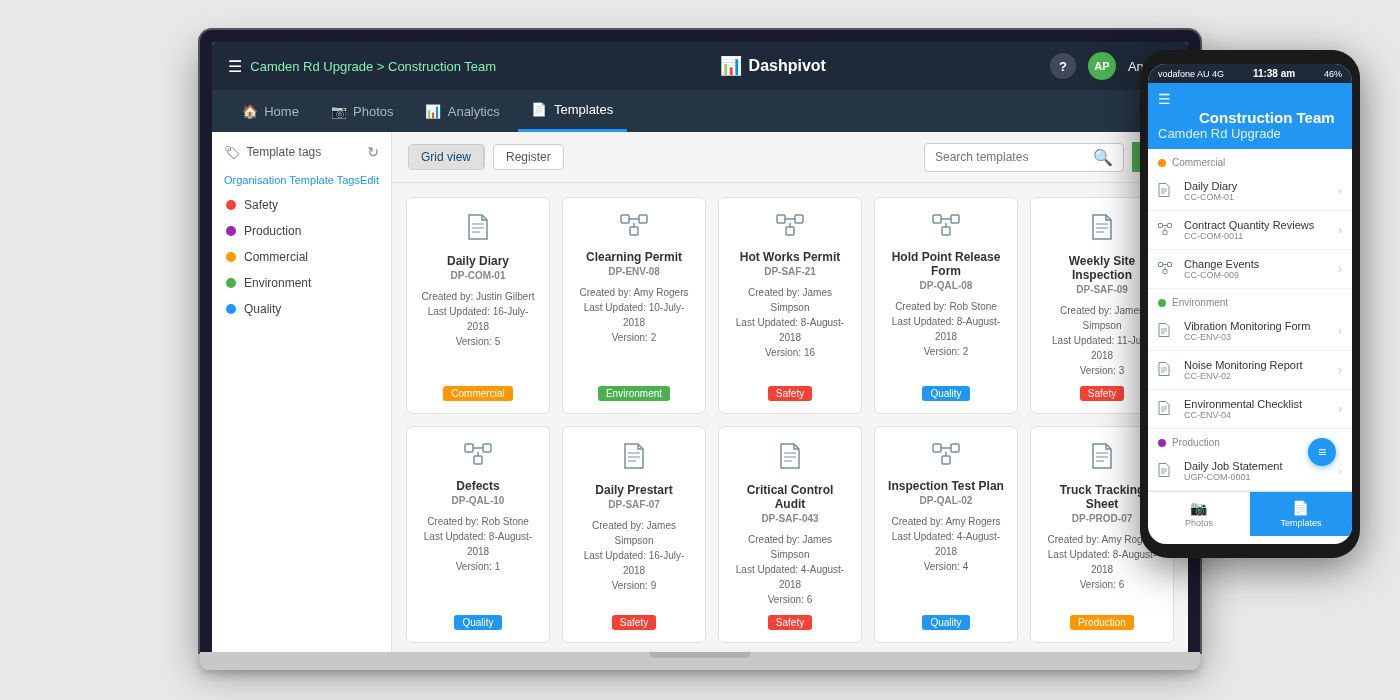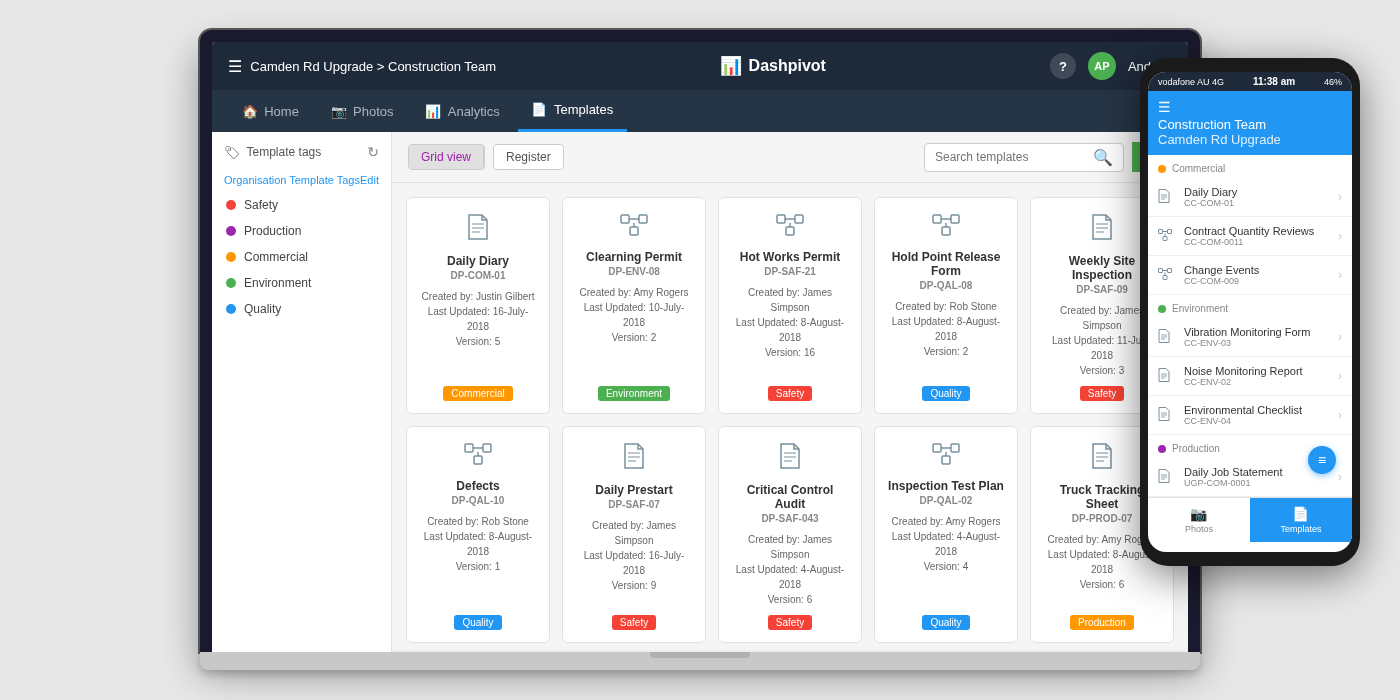--- a/index.html
+++ b/index.html
@@ -58,21 +58,21 @@
       justify-content: space-between;
     }
     .top-bar-left {
       display: flex;
       align-items: center;
       gap: 8px;
       color: #fff;
       font-size: 13px;
     }
     .hamburger-icon { color: #fff; font-size: 16px; cursor: pointer; }
-    .breadcrumb-text { color: #ffffff; font-size: 13px; }
+    .breadcrumb-text { color: #86efac; font-size: 13px; }
     .top-bar-center {
       display: flex;
       align-items: center;
       gap: 6px;
       color: #fff;
       font-size: 16px;
       font-weight: 600;
     }
     .chart-icon { color: #2196F3; font-size: 18px; }
     .top-bar-right {
@@ -207,21 +207,21 @@
       gap: 5px;
       padding: 5px 12px;
       font-size: 12px;
       cursor: pointer;
       background: #fff;
       border: none;
       color: #555;
     }
     .view-btn.active {
       background: #e0e0e0;
-      color: #a21caf;
+      color: #0c4a6e;
     }
     .view-divider { width: 1px; background: #ccc; }
     .register-btn {
       display: flex;
       align-items: center;
       gap: 5px;
       padding: 5px 12px;
       font-size: 12px;
       cursor: pointer;
       background: #fff;
@@ -304,21 +304,21 @@
     .tag-commercial { background: #FF9800; }
     .tag-environment { background: #4CAF50; }
     .tag-safety { background: #F44336; }
     .tag-quality { background: #2196F3; }
     .tag-production { background: #FF9800; }
 
     
     .phone-wrapper {
       position: absolute;
       right: -160px;
-      top: 28px;
+      top: 20px;
       width: 220px;
     }
     .phone-frame {
       background: #1a1a1a;
       border-radius: 28px;
       padding: 14px 8px;
       box-shadow: 0 10px 40px rgba(0,0,0,0.5);
     }
     .phone-screen {
       background: #fff;
@@ -338,21 +338,21 @@
     .phone-carrier { font-size: 9px; }
     .phone-time { font-size: 10px; font-weight: 600; }
     .phone-battery { font-size: 9px; }
 
     .phone-top-bar {
       background: #2196F3;
       padding: 8px 10px;
       color: #fff;
     }
     .phone-hamburger { font-size: 14px; margin-bottom: 2px; }
-    .phone-title { font-size: 13px; font-weight: 400; }
+    .phone-title { font-size: 15px; font-weight: 700; margin-left: 41px; }
     .phone-subtitle { font-size: 13px; opacity: 0.85; }
 
     .phone-content { padding: 0; }
     .phone-section-header {
       display: flex;
       align-items: center;
       gap: 6px;
       padding: 8px 10px 4px;
       font-size: 10px;
       color: #888;

